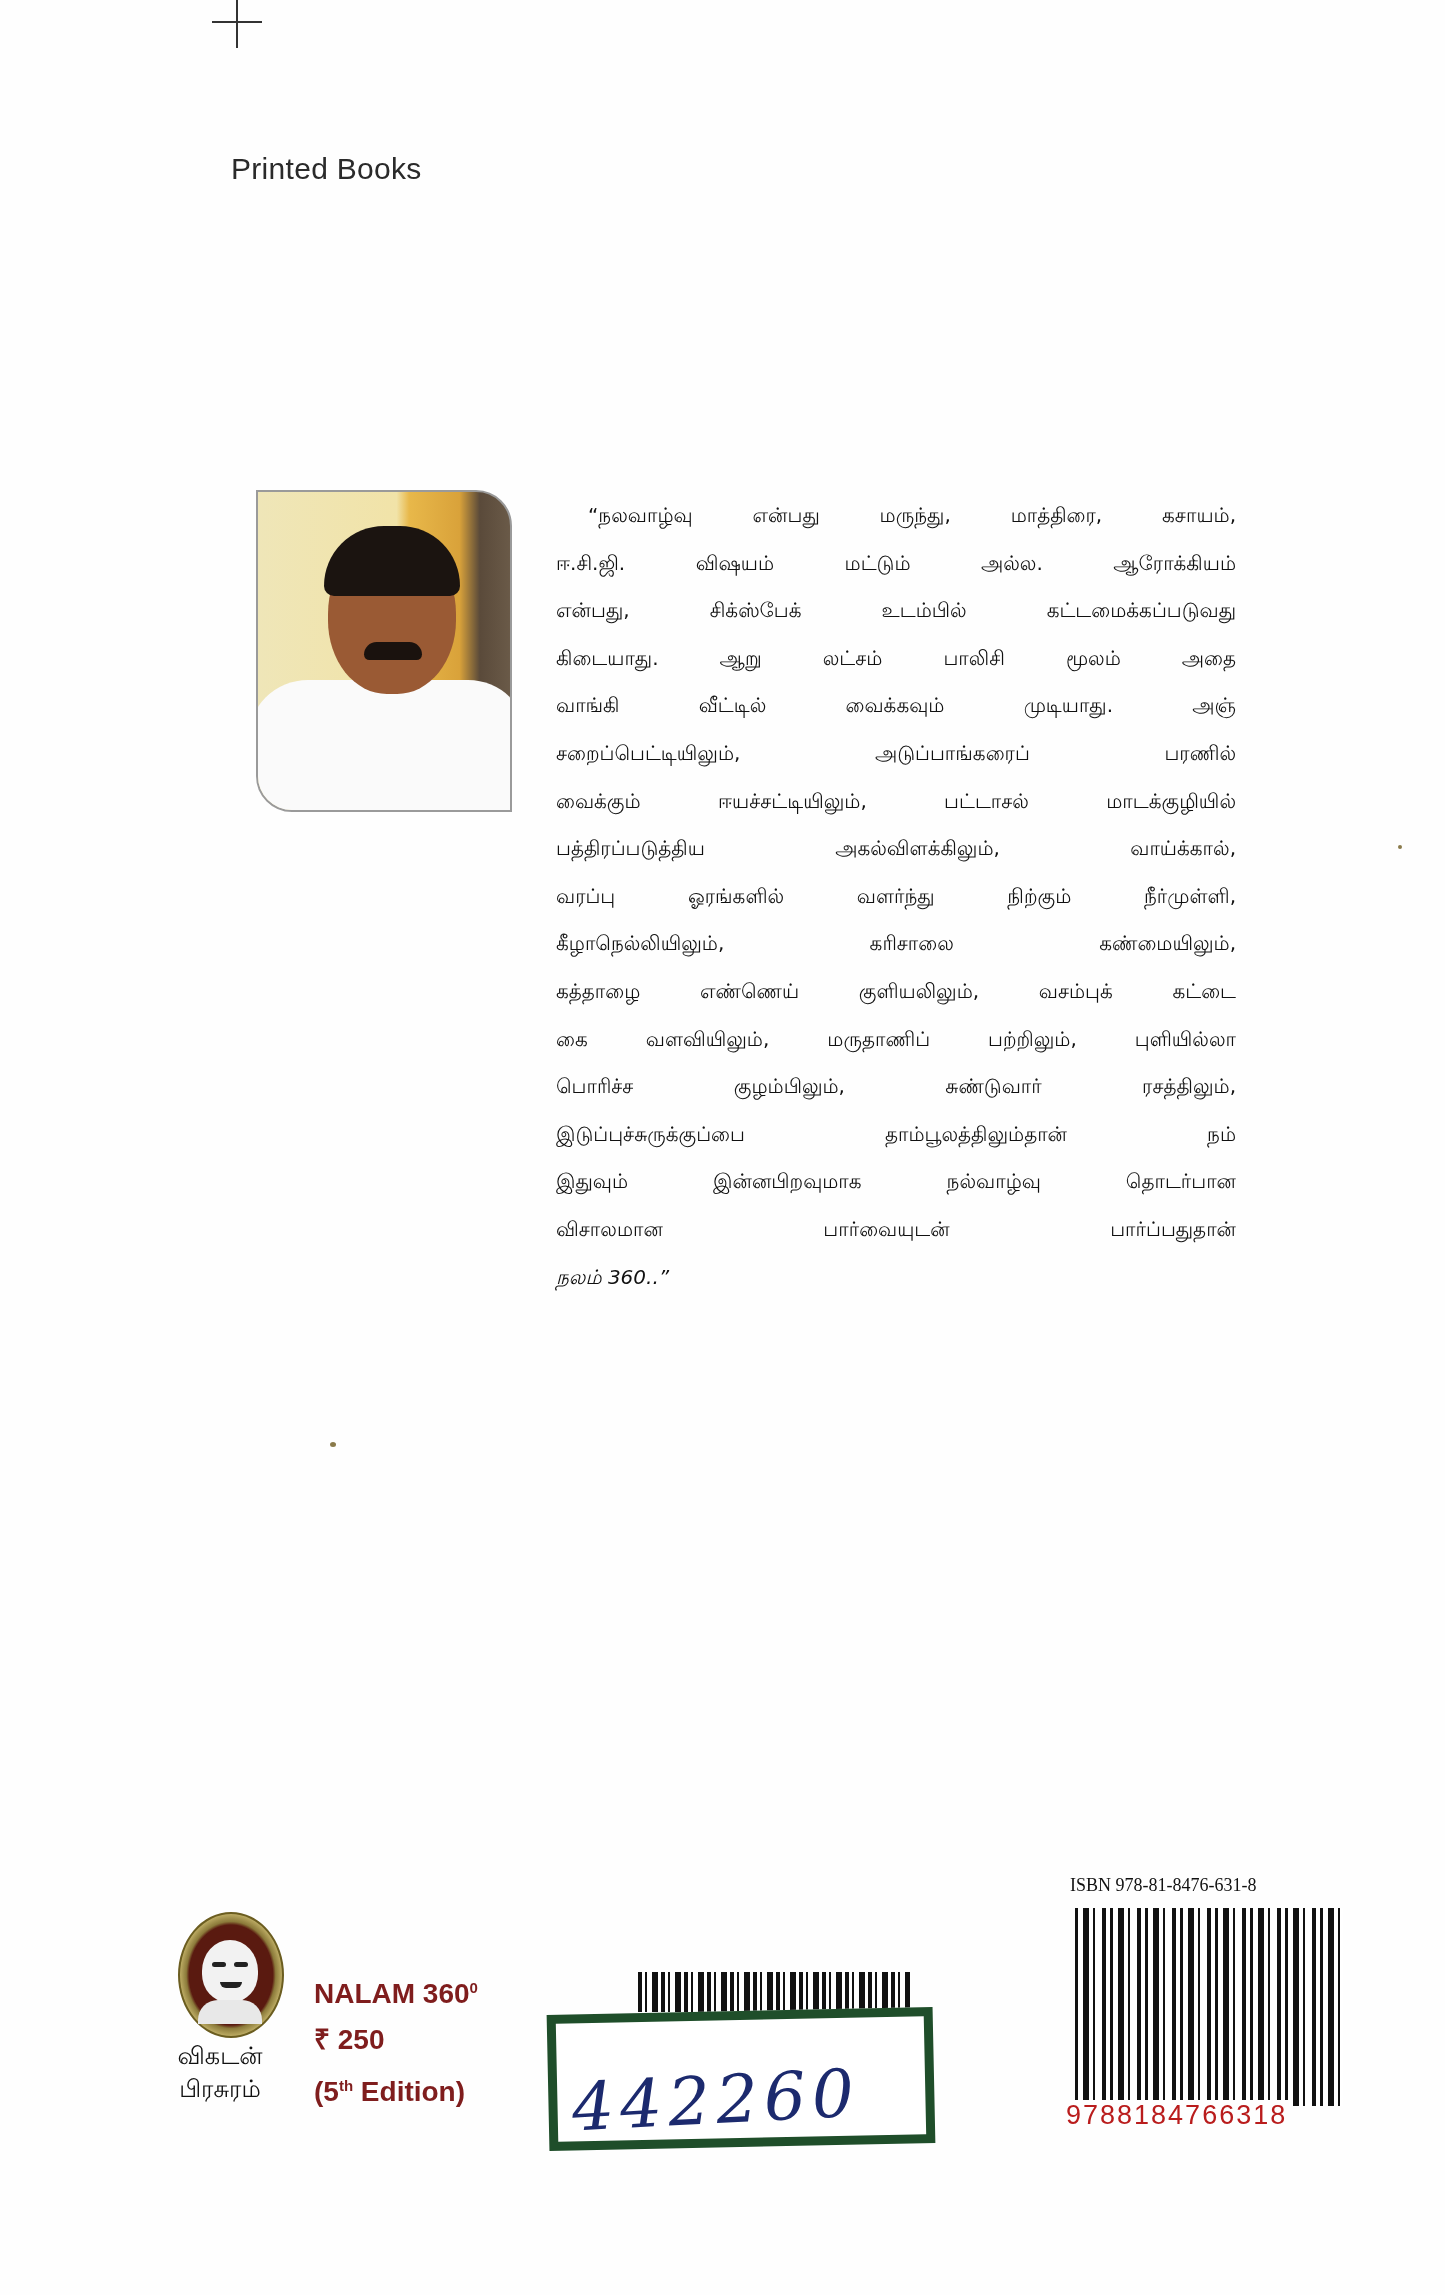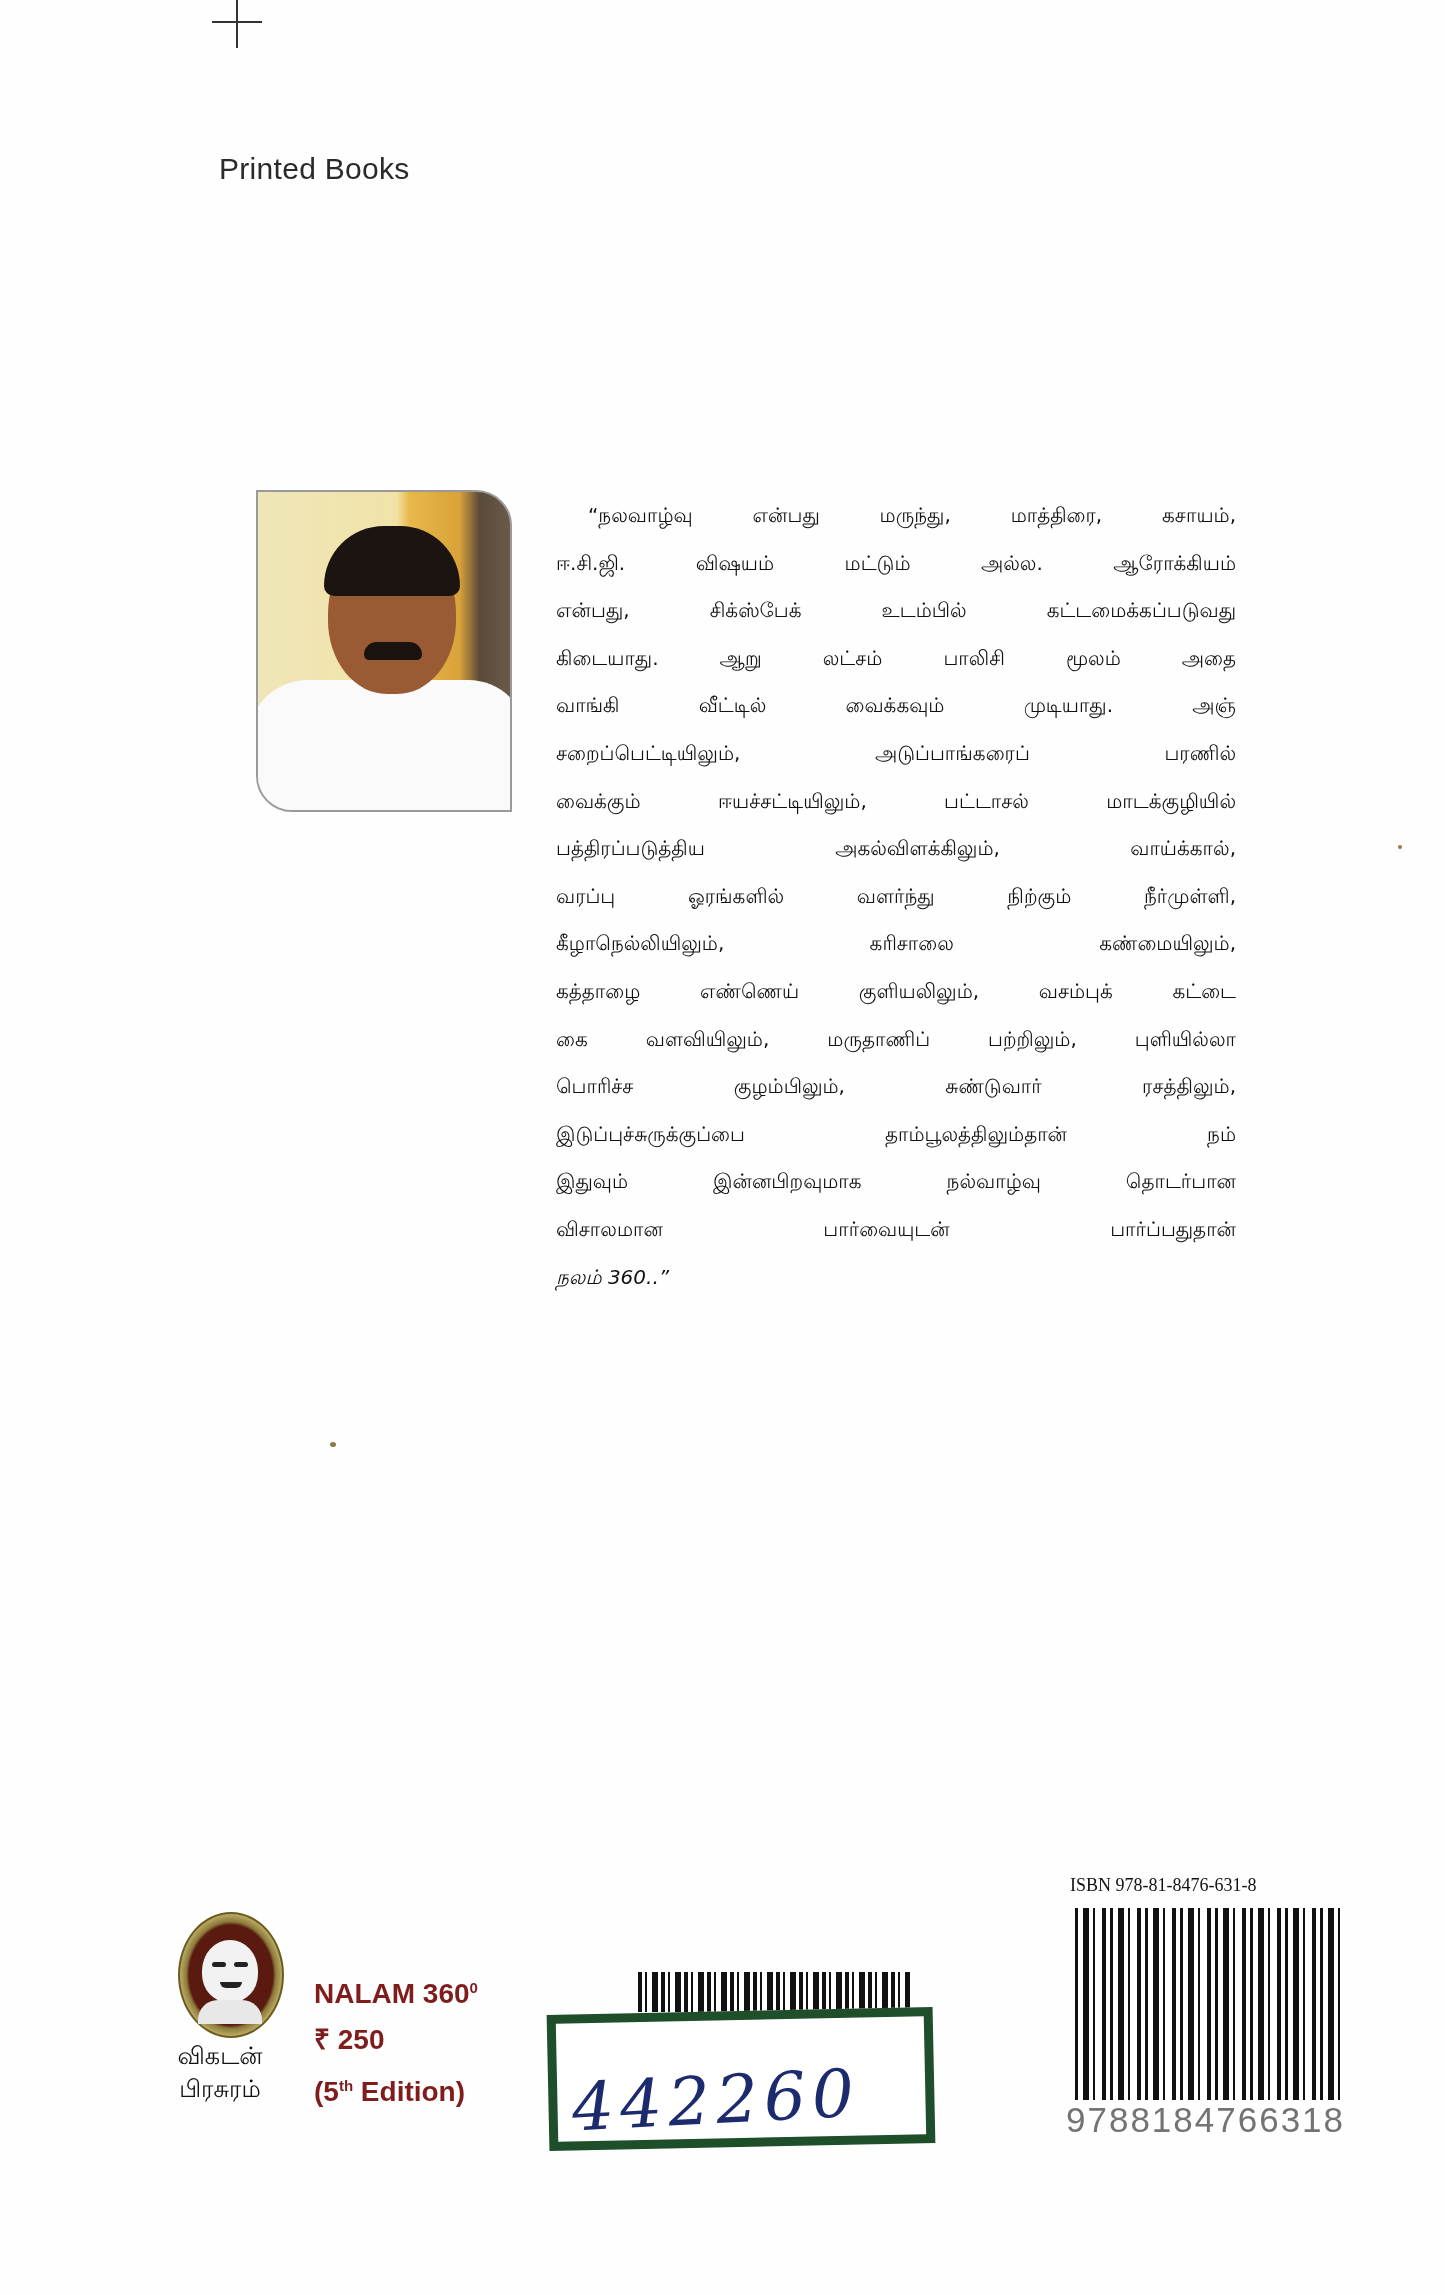--- a/index.html
+++ b/index.html
@@ -3,21 +3,21 @@
   <meta charset="utf-8">
   <style>
     html, body { margin: 0; padding: 0; }
     body {
       width: 1445px; height: 2295px; background: #fefefe; position: relative; overflow: hidden;
       font-family: "Liberation Sans", sans-serif; color: #1a1a1a;
     }
     .crop-mark { position: absolute; left: 212px; top: 0; width: 50px; height: 48px; }
     .crop-mark .v { position: absolute; left: 24px; top: 0; width: 2px; height: 48px; background: #333; }
     .crop-mark .h { position: absolute; left: 0; top: 21px; width: 50px; height: 2px; background: #333; }
-    .printed-books { position: absolute; left: 219px; top: 152px; font-size: 30px; color: #2a2a2a; letter-spacing: 0.3px; }
+    .printed-books { position: absolute; left: 231px; top: 152px; font-size: 30px; color: #2a2a2a; letter-spacing: 0.3px; }
     .photo-frame {
       position: absolute; left: 256px; top: 490px; width: 252px; height: 318px;
       border: 2px solid #9a9a9a; border-radius: 0 36px 0 36px; overflow: hidden;
       background: linear-gradient(90deg, #efe6b8 0%, #f1e3a8 55%, #e8b84a 60%, #d9a23a 80%, #5a4a3a 88%, #6a5a48 100%);
     }
     .photo-frame .wall { position:absolute; left:0; top:0; width:100%; height:100%; }
     .photo-frame .shirt { position:absolute; left:-10px; bottom:-10px; width:280px; height:140px; background:#fafafa; border-radius: 60px 60px 0 0; }
     .photo-frame .head { position:absolute; left:70px; top:42px; width:128px; height:160px; border-radius: 50% 50% 46% 46%; background:#9a5a34; }
     .photo-frame .hair { position:absolute; left:66px; top:34px; width:136px; height:70px; border-radius: 60px 60px 10px 10px; background:#1b1410; }
     .photo-frame .mustache { position:absolute; left:106px; top:150px; width:58px; height:18px; border-radius: 14px 14px 6px 6px; background:#1a120e; }
@@ -44,21 +44,21 @@
     .lib-barcode { position: absolute; left: 638px; top: 1972px; width: 272px; height: 40px;
       background: repeating-linear-gradient(90deg, #111 0 4px, #fff 4px 7px, #111 7px 9px, #fff 9px 14px, #111 14px 20px, #fff 20px 23px); }
     .stamp-box { position: absolute; left: 548px; top: 2011px; width: 368px; height: 118px;
       border: 9px solid #1f4e2a; transform: rotate(-1.2deg); background: #fff; }
     .stamp-number { position: absolute; left: 572px; top: 2062px; font-family: "DejaVu Serif", serif; font-style: italic;
       font-size: 66px; color: #1c2a6e; letter-spacing: 6px; transform: rotate(-3deg); }
     .isbn { position: absolute; left: 1070px; top: 1875px; font-family: "Liberation Serif", serif; font-size: 18px; color: #111; }
     .isbn-barcode { position: absolute; left: 1075px; top: 1908px; width: 268px; height: 198px; }
     .isbn-barcode .bars { position:absolute; left:0; top:0; width:100%; height:100%;
       background: repeating-linear-gradient(90deg, #111 0 3px, #fff 3px 8px, #111 8px 14px, #fff 14px 18px, #111 18px 20px, #fff 20px 27px, #111 27px 31px, #fff 31px 35px); }
-    .isbn-digits { position: absolute; left: 1064px; top: 2100px; font-size: 35px; letter-spacing: 2px; color: #737373; background:#fefefe; padding: 0 2px; }
+    .isbn-digits { position: absolute; left: 1064px; top: 2100px; font-size: 27px; letter-spacing: 2px; color: #b91c1c; background:#fefefe; padding: 0 2px; }
     .speck { position:absolute; width:6px; height:5px; background:#8a7a4a; border-radius:50%; }
   </style>
 </head>
 <body>
 
 <div class="crop-mark">
   <div class="v"></div>
     <div class="h"></div>
 </div>
 

